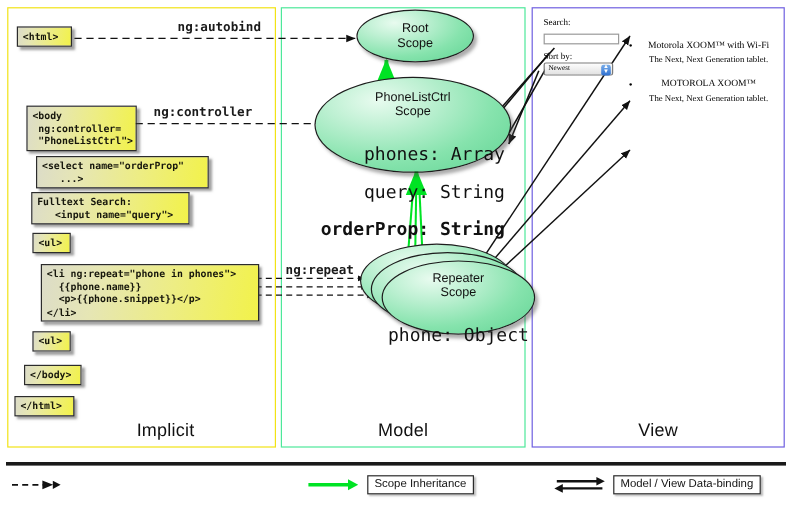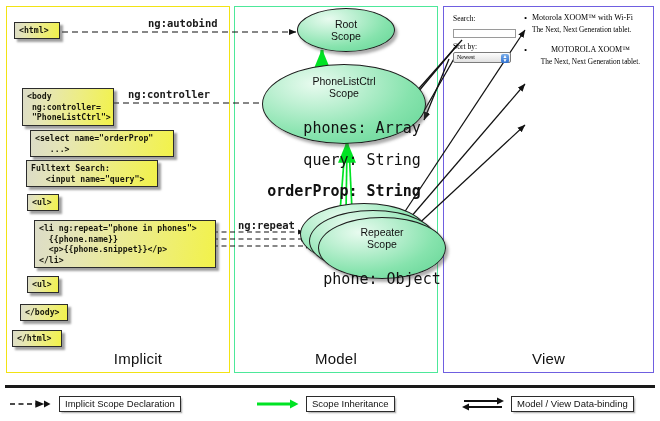--- a/index.html
+++ b/index.html
@@ -352,39 +352,38 @@
       <span class="view-lbl">Search:</span>
       <input class="view-input" type="text" value="" style="">
       <span class="view-lbl">Sort by:</span>
       <div class="view-select">
         <span>Newest</span>
         <span class="stepper">▲<br>▼</span>
       </div>
     </div>
 
     <div class="phone-list">
-      <div class="phone-item" style="margin-top:0;">
+      <div class="phone-item" style="margin-top:20px;text-align:center;">
         <div class="phone-name">Motorola XOOM™ with Wi-Fi</div>
         <div class="phone-snippet">The Next, Next Generation tablet.</div>
       </div>
       <div class="phone-item" style="margin-top:8px;text-align:center;">
         <div class="phone-name">MOTOROLA XOOM™</div>
         <div class="phone-snippet">The Next, Next Generation tablet.</div>
       </div>
     </div>
   </div>
 
   <div class="legend-rule"></div>
 
   <div class="legend-item" style="left:8px;">
     <svg class="legend-gfx" viewBox="0 0 46 16">
       <path d="M2,8 L36,8" stroke="#111" stroke-width="1.4" stroke-dasharray="5,3.5" fill="none" marker-end="url(#arrB)"></path>
       <path d="M36,4.6 L42.5,8 L36,11.4 z" fill="#111"></path>
     </svg>
-    <div class="legend-box">Implicit Scope Declaration</div>
   </div>
 
   <div class="legend-item" style="left:460px;">
     <svg class="legend-gfx" viewBox="0 0 46 16">
       <path d="M4,5 L38,5" stroke="#111" stroke-width="2" fill="none"></path>
       <path d="M37,1.4 L44,5 L37,8.6 z" fill="#111"></path>
       <path d="M42,11 L8,11" stroke="#111" stroke-width="2" fill="none"></path>
       <path d="M9,7.4 L2,11 L9,14.6 z" fill="#111"></path>
     </svg>
     <div class="legend-box">Model / View Data-binding</div>

